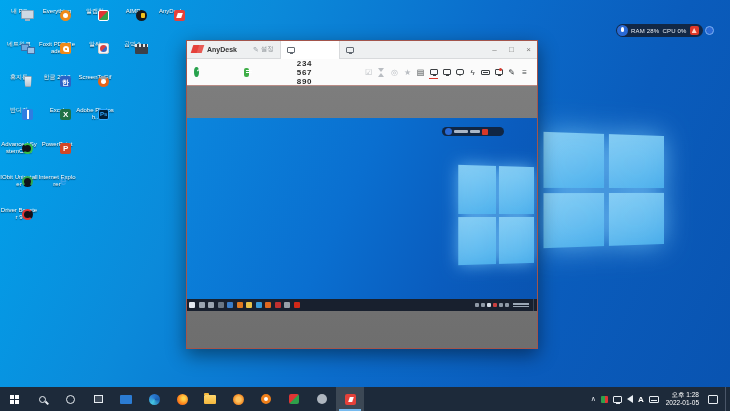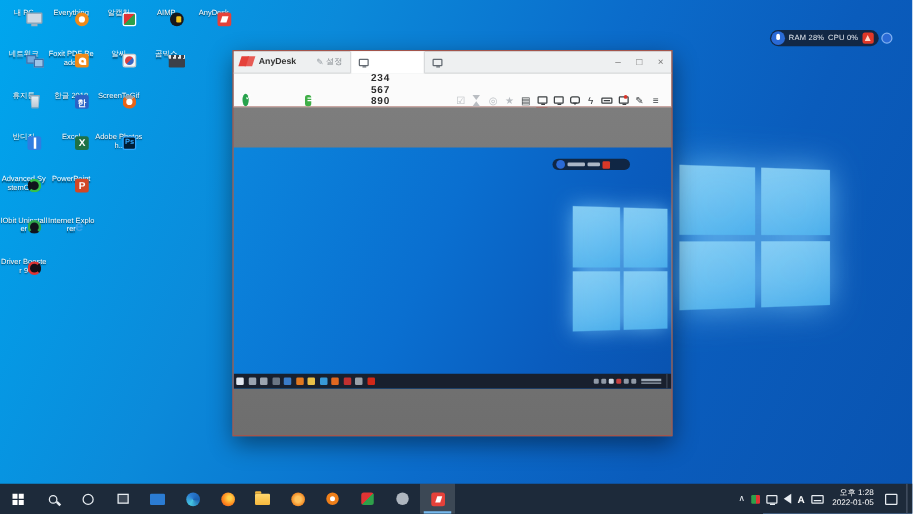--- a/index.html
+++ b/index.html
@@ -84,21 +84,21 @@
   .ad-title { font-size:7px; font-weight:bold; color:#333; margin-right:10px; }
   .ad-tab { display:flex; align-items:center; gap:2px; padding:0 6px; height:18px; color:#8a8f94; font-size:6.5px; }
   .ad-tab .pen { font-size:7px; color:#9aa0a6; }
   .ad-tab.session { background:#fff; width:60px; border-left:1px solid #d8dadc; border-right:1px solid #d8dadc; }
   .mi { position:relative; width:8px; height:6px; border:1px solid #5f6捕368; border:1px solid #636a72; border-radius:1px; background:transparent; }
   .mi::after { content:""; position:absolute; left:2px; bottom:-2px; width:3px; height:1px; background:#636a72; }
   .ad-newtab { margin-left:6px; }
   .ad-caption { margin-left:auto; display:flex; }
   .ad-caption span { width:17px; text-align:center; font-size:8px; color:#777; line-height:17px; cursor:default; }
   .ad-toolbar { position:absolute; left:0; top:18px; right:0; height:27px; background:#fbfbfb;
-    display:flex; align-items:flex-end; border-bottom:1px solid #b98c86;gap:42px; }
+    display:flex; align-items:center; border-bottom:1px solid #b98c86;gap:42px; }
   .st-ok { width:10px; height:10px; border-radius:50%; background:#28a24c; margin:0 3px 0 7px; position:relative; }
   .st-ok::after { content:"✓"; position:absolute; left:2px; top:-1px; color:#fff; font-size:7px; }
   .st-chat { width:10px; height:9px; border-radius:2px; background:#3fae47; position:relative; margin-right:6px; }
   .st-chat::after { content:""; position:absolute; left:2px; top:2px; width:6px; height:1px; background:#fff; box-shadow:0 2px 0 #fff; }
   .ad-address { font-size:8px; font-weight:bold; color:#2b2b2b; letter-spacing:.6px; }
   .ad-actions { margin-left:auto; display:flex; align-items:center; gap:4px; padding-right:8px; }
   .ticon { width:9px; height:10px; display:flex; align-items:center; justify-content:center;
     font-size:8px; color:#3c4043; position:relative; }
   .ticon.dis { color:#b9bdc2; }
   .ticon .mi { border-color:#3c4043; } .ticon .mi::after { background:#3c4043; }

